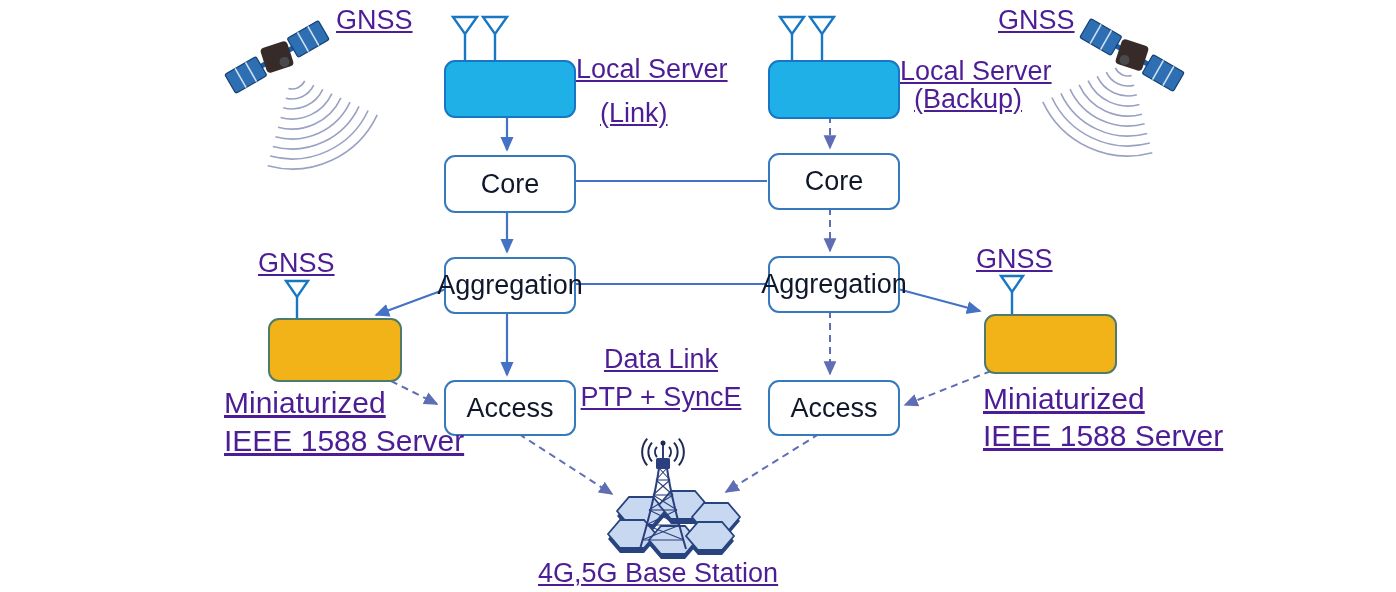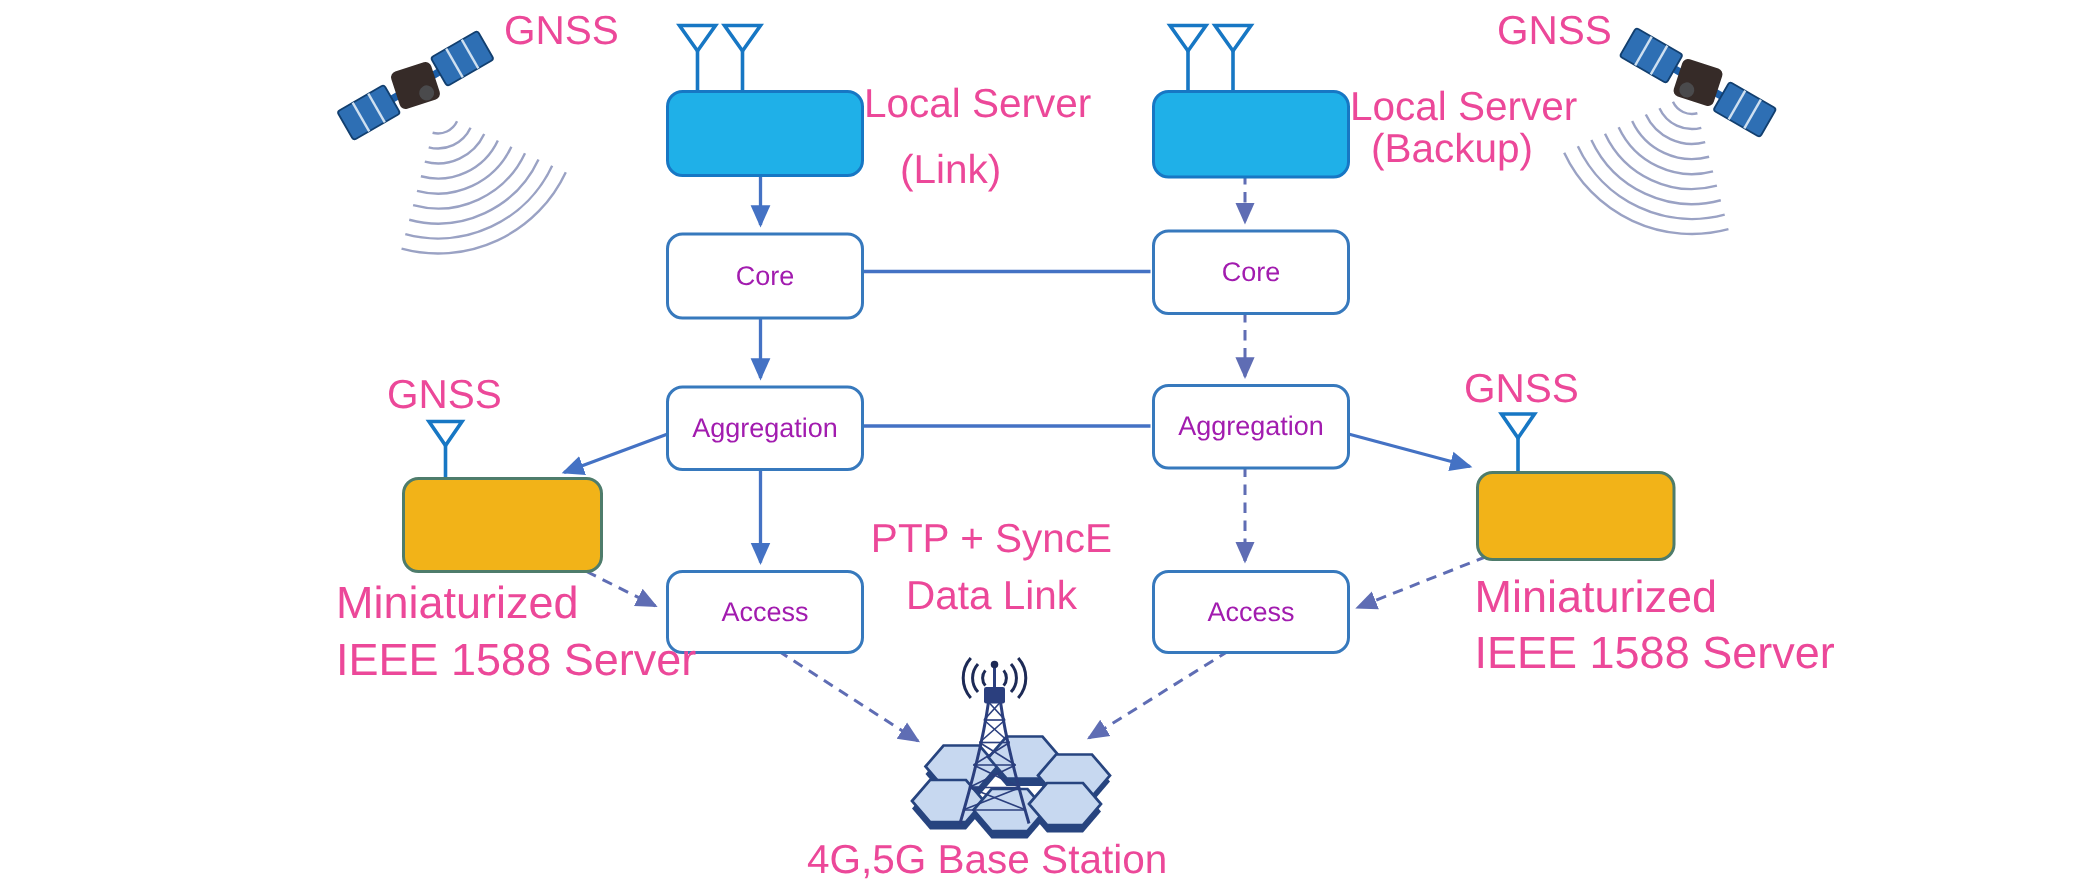--- a/index.html
+++ b/index.html
@@ -4,25 +4,25 @@
 <style>
   html,body{margin:0;padding:0;background:#ffffff;}
   #stage{
     position:relative;width:1396px;height:592px;background:#ffffff;overflow:hidden;
     font-family:"Liberation Sans","DejaVu Sans",sans-serif;color:#3a3a3a;
   }
   #wires{position:absolute;left:0;top:0;z-index:1;}
   .node{
     position:absolute;z-index:2;display:flex;align-items:center;justify-content:center;
     background:#ffffff;border:2.5px solid #3779bd;border-radius:11px;
-    font-size:18px;white-space:nowrap;color:#a21caf;
+    font-size:27px;white-space:nowrap;color:#0f172a;
   }
   .server{background:#1fb0e8;border:2.5px solid #1777c4;border-radius:11px;position:absolute;z-index:2;}
   .ieee{background:#f2b318;border:2.5px solid #4e7c6b;border-radius:11px;position:absolute;z-index:2;}
-  .lbl{position:absolute;z-index:3;font-size:27px;white-space:nowrap;color:#ec4899;}
+  .lbl{position:absolute;z-index:3;font-size:27px;white-space:nowrap;color:#4c1d95;text-decoration:underline;}
   .lbl.small{font-size:30px;}
   .center-text{text-align:center;line-height:38px;}
 </style>
 </head>
 <body>
 
 <div id="stage">
 
   <svg id="wires" width="1396" height="592" viewBox="0 0 1396 592">
     <defs>
@@ -209,19 +209,19 @@
   <div class="lbl" style="left:258px;top:248px;">GNSS</div>
   <div class="lbl" style="left:976px;top:244px;">GNSS</div>
 
   <div class="lbl small" style="left:224px;top:386px;">Miniaturized</div>
   <div class="lbl small" style="left:224px;top:424px;">IEEE 1588 Server</div>
 
   <div class="lbl small" style="left:983px;top:382px;">Miniaturized</div>
   <div class="lbl small" style="left:983px;top:419px;">IEEE 1588 Server</div>
 
   <div class="lbl center-text" style="left:561px;top:340px;width:200px;">
+    <div>Data Link</div>
     <div>PTP + SyncE</div>
-    <div>Data Link</div>
   </div>
 
   <div class="lbl center-text" style="left:538px;top:554px;width:232px;">4G,5G Base Station</div>
 
 </div>
 
 </body></html>

